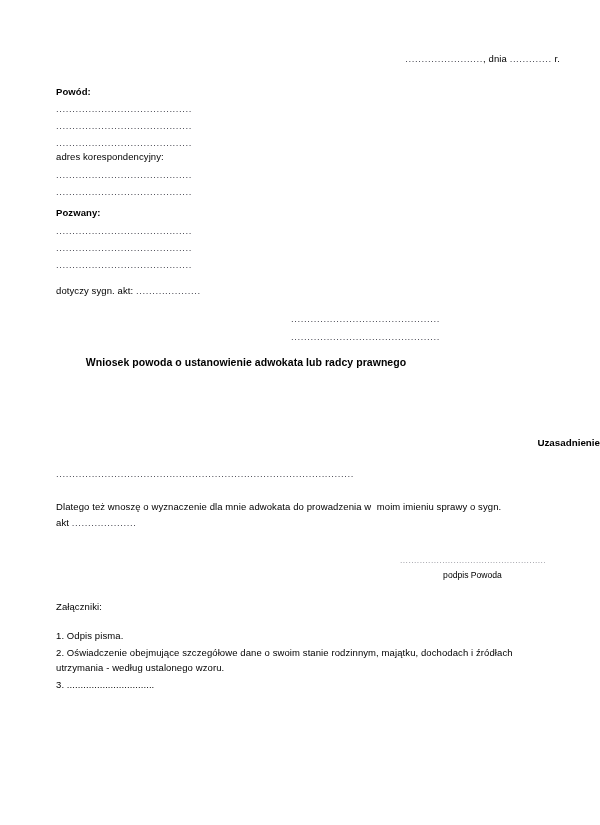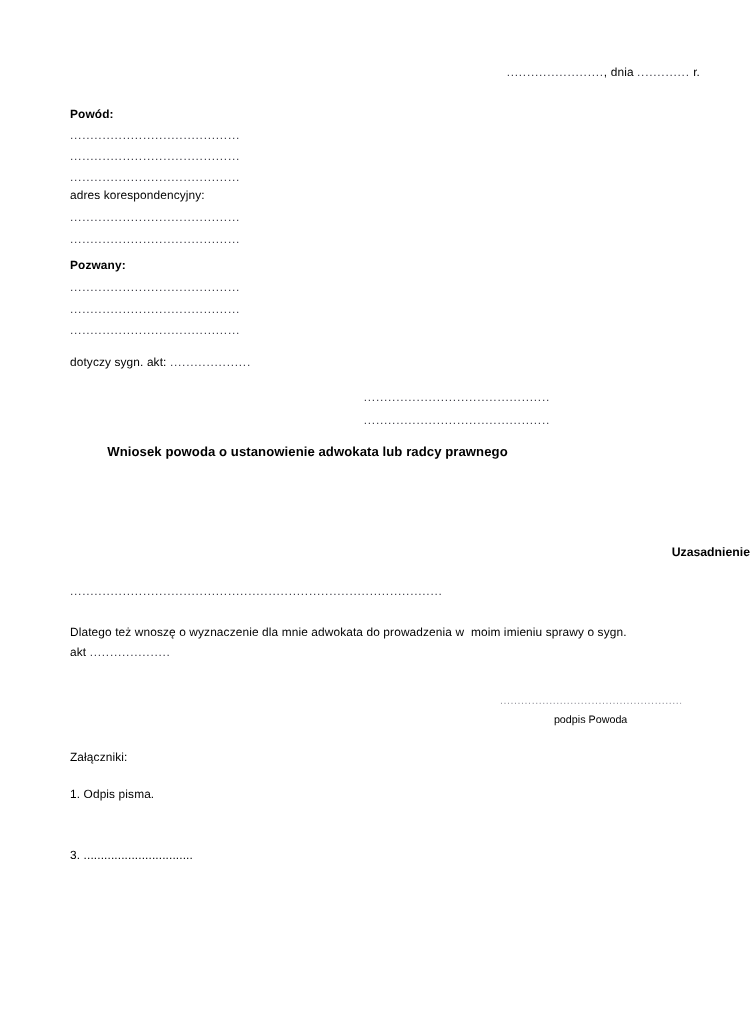--- a/index.html
+++ b/index.html
@@ -124,16 +124,17 @@
     <span>akt</span><span> </span><span class="inline-dots">....................</span>
   </div>
 
   <div class="row dots dots-light" style="left:400px; top:554px; width:145px; font-size:8.5px; letter-spacing:0.45px;">...........................................................</div>
   <div class="row sig-caption" style="left:400px; top:569px; width:145px;">podpis Powoda</div>
 
   <div class="row txt" style="left:56px; top:600px;">Załączniki:</div>
 
   <div class="row txt" style="left:56px; top:629px;">1. Odpis pisma.</div>
 
+  <div class="row txt para" style="left:56px; top:645px; width:494px;">2. Oświadczenie obejmujące szczegółowe dane o swoim stanie rodzinnym, majątku, dochodach i źródłach utrzymania - według ustalonego wzoru.</div>
 
   <div class="row txt" style="left:56px; top:678px;">3. ................................</div>
 
 </div>
 
 </body></html>

